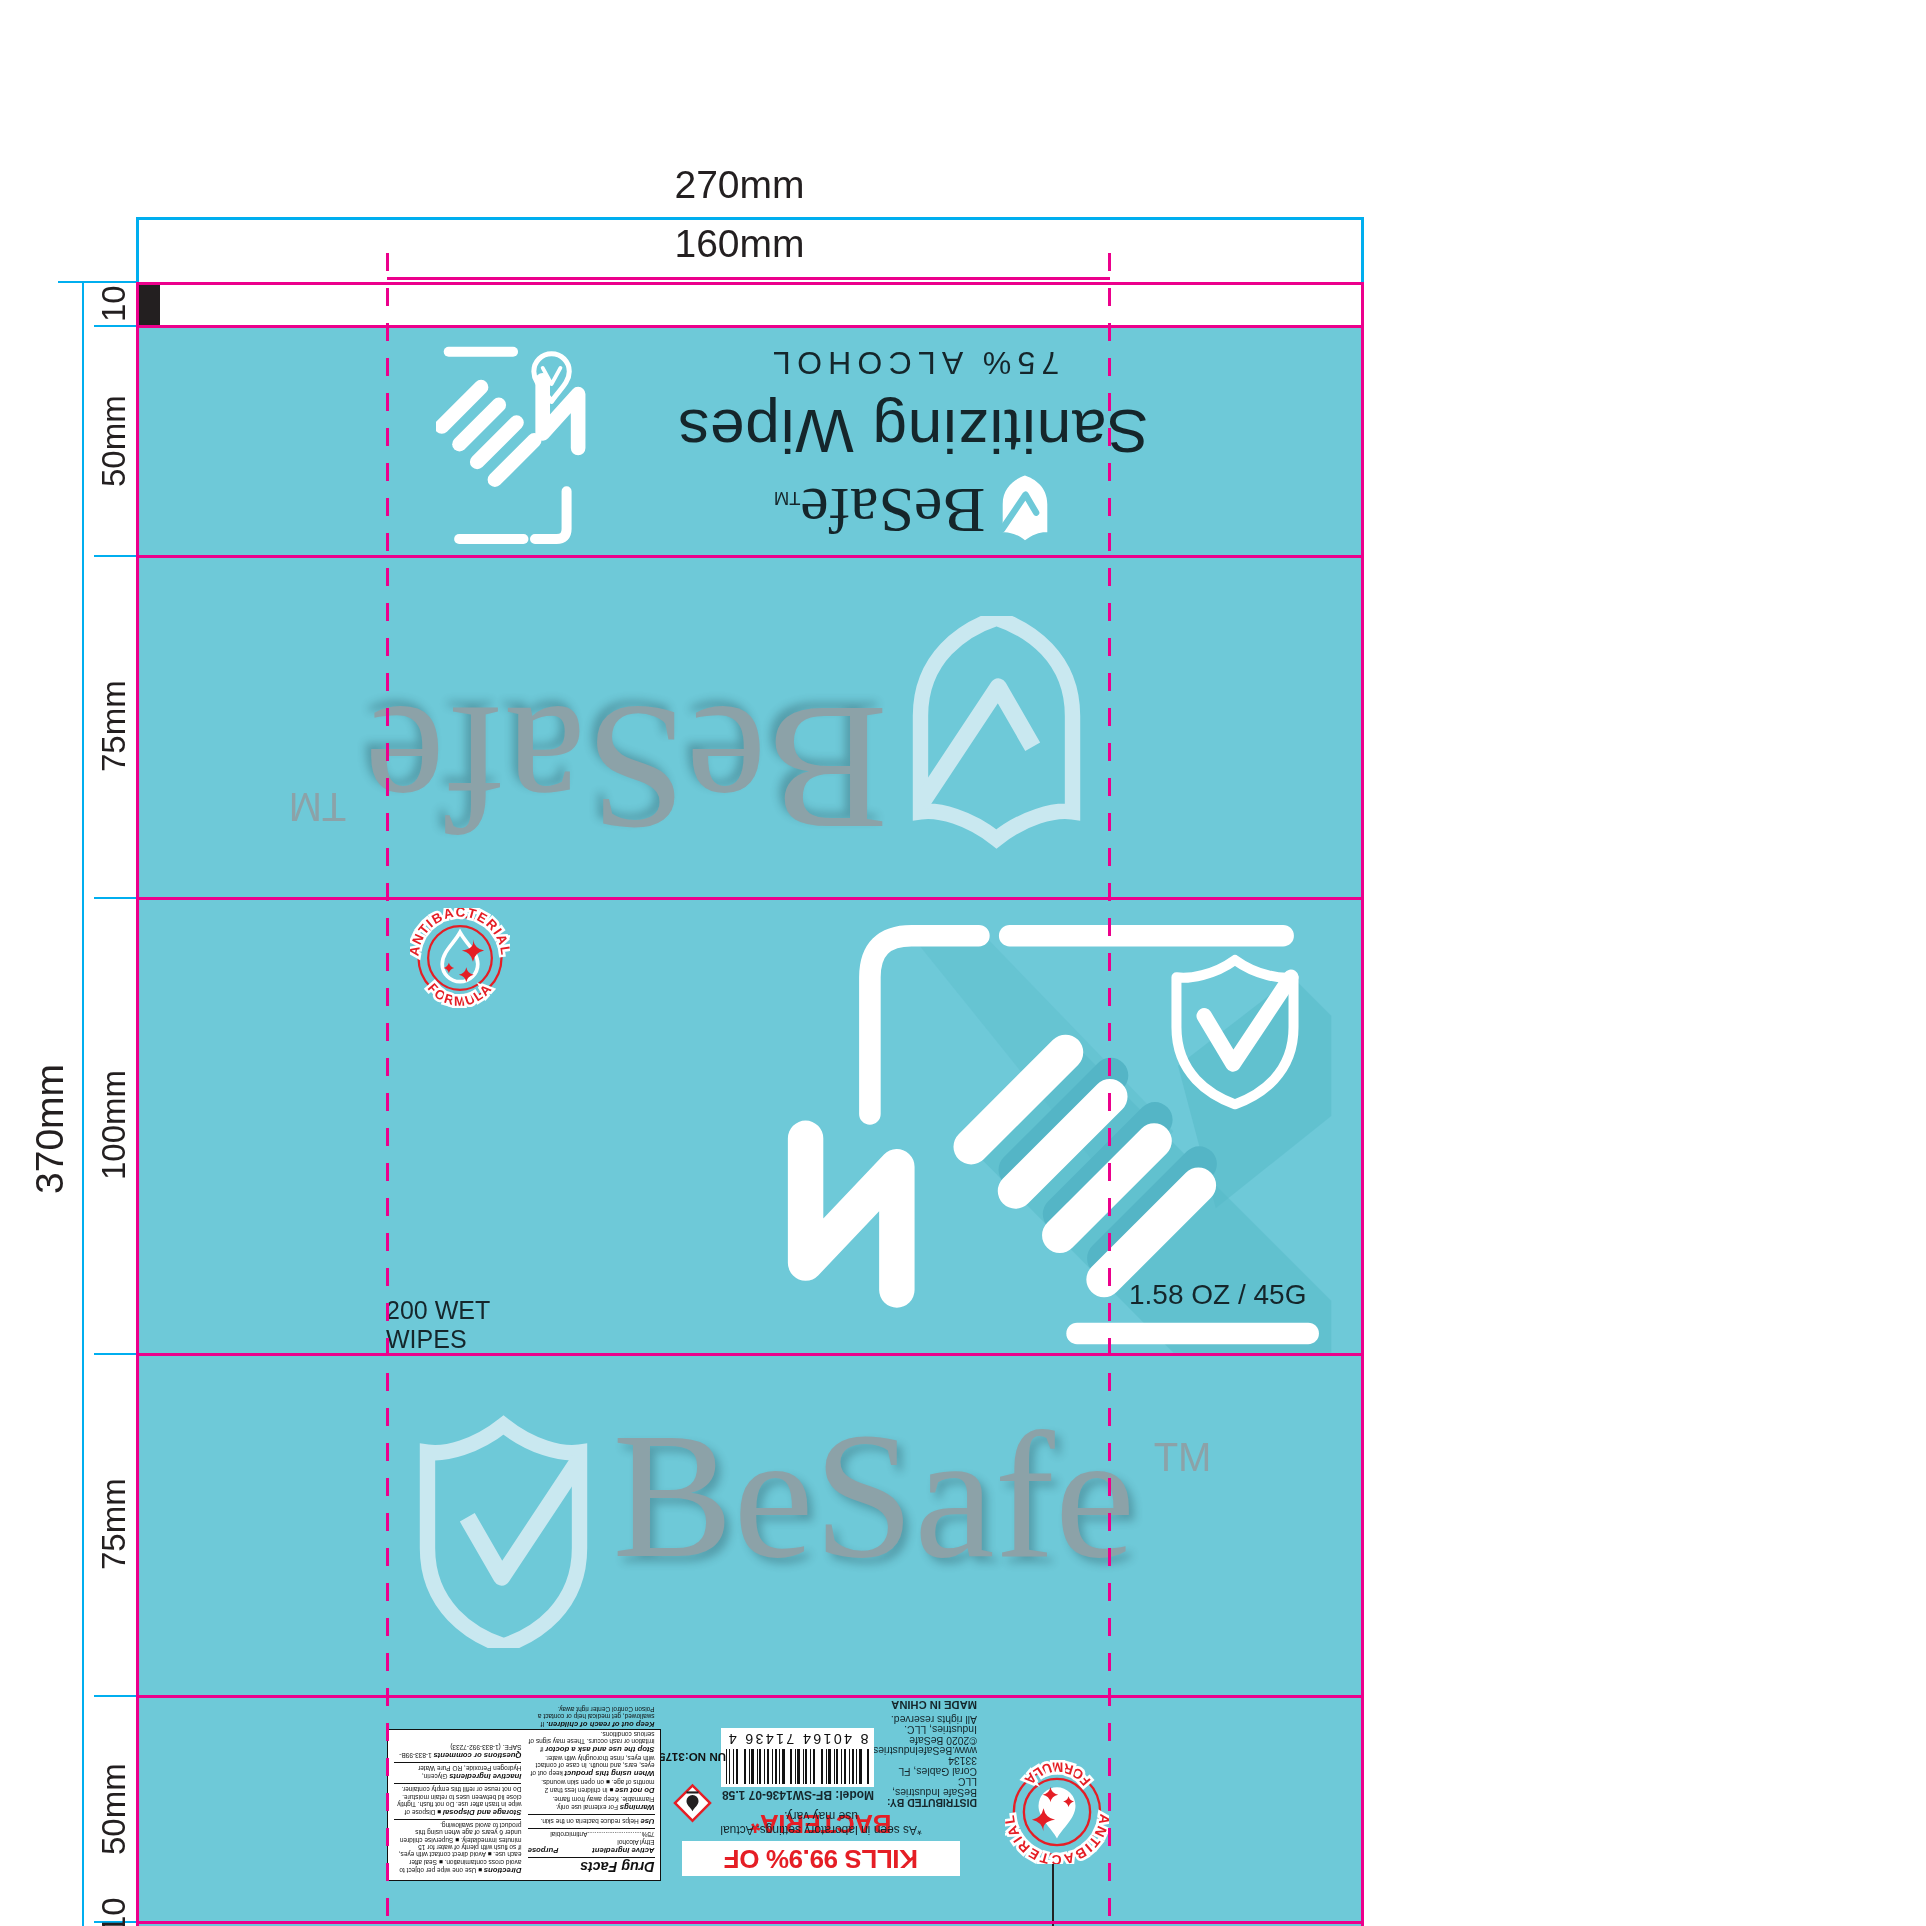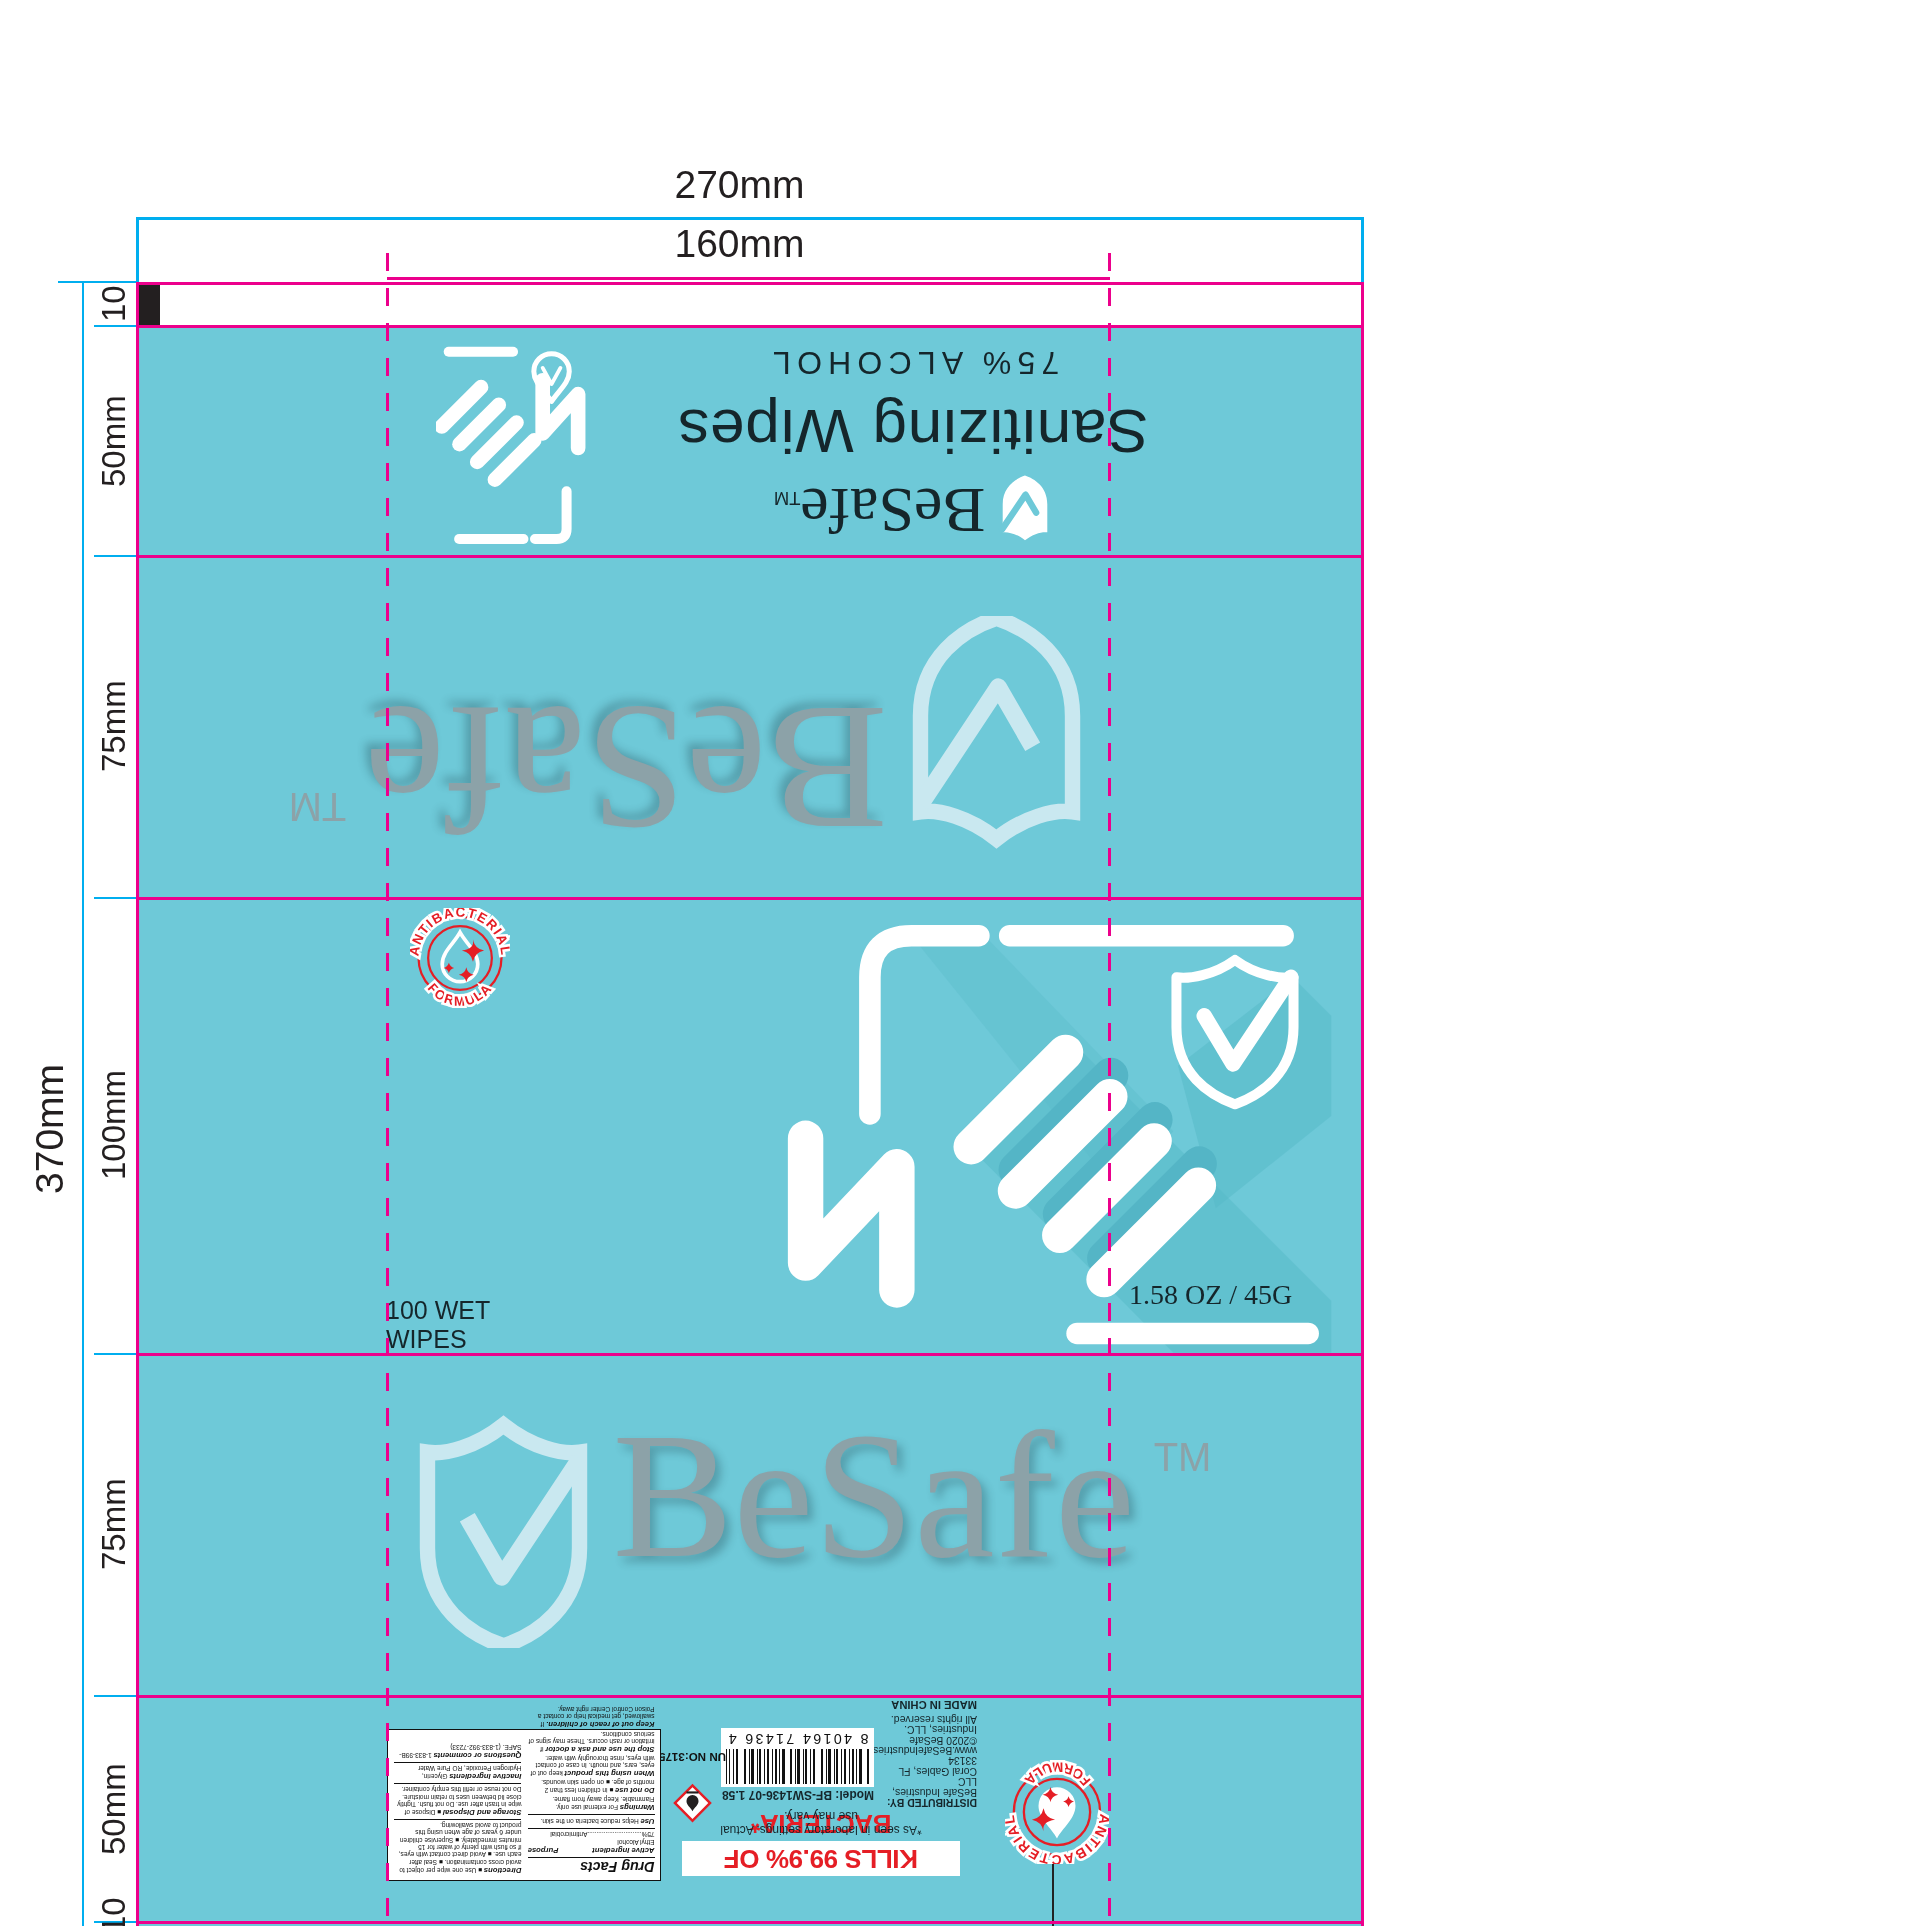--- a/index.html
+++ b/index.html
@@ -170,22 +170,22 @@
           <path d="M95,618 V942 L332,692 V1012" stroke="#ffffff" stroke-width="92"></path>
           <path d="M525,640 L770,395" stroke="#ffffff" stroke-width="92"></path>
           <path d="M640,755 L885,510" stroke="#ffffff" stroke-width="92"></path>
           <path d="M755,870 L1000,625" stroke="#ffffff" stroke-width="92"></path>
           <path d="M870,985 L1115,740" stroke="#ffffff" stroke-width="92"></path>
           <path d="M1210,155 C1265,195 1330,205 1362,200 L1362,330 C1362,450 1277,505 1210,530 C1143,505 1058,450 1058,330 L1058,200 C1090,205 1155,195 1210,155 Z" stroke="#ffffff" stroke-width="26"></path>
           <path d="M1130,300 L1205,425 L1355,200" stroke="#ffffff" stroke-width="40"></path>
         </g>
       </svg>
 
-      <div class="abs count" style="left:250px;top:398px;width:177px;">100 WET WIPES</div>
-      <div class="abs net" style="left:993px;top:381px;width:216px;font-family:Liberation Serif, serif;">1.58 OZ / 45G</div>
+      <div class="abs count" style="left:250px;top:398px;width:177px;">200 WET WIPES</div>
+      <div class="abs net" style="left:993px;top:381px;width:216px;">1.58 OZ / 45G</div>
     </div>
 
     <div class="panel" style="top:1072px;height:342px;">
       <div class="abs wm" style="left:277px;top:58px;">
         <svg width="181" height="236" viewBox="0 0 200 260">
           <path d="M100,14 C130,38 164,47 184,44 L184,150 C184,215 136,246 100,258 C64,246 16,215 16,150 L16,44 C36,47 70,38 100,14 Z" fill="none" stroke="#C9E8F0" stroke-width="17"></path>
           <path d="M60,116 L98,182 L184,52" fill="none" stroke="#C9E8F0" stroke-width="19" stroke-linejoin="round"></path>
         </svg>
         <div class="wm-name">BeSafe</div>
         <div class="wm-tm">TM</div>

